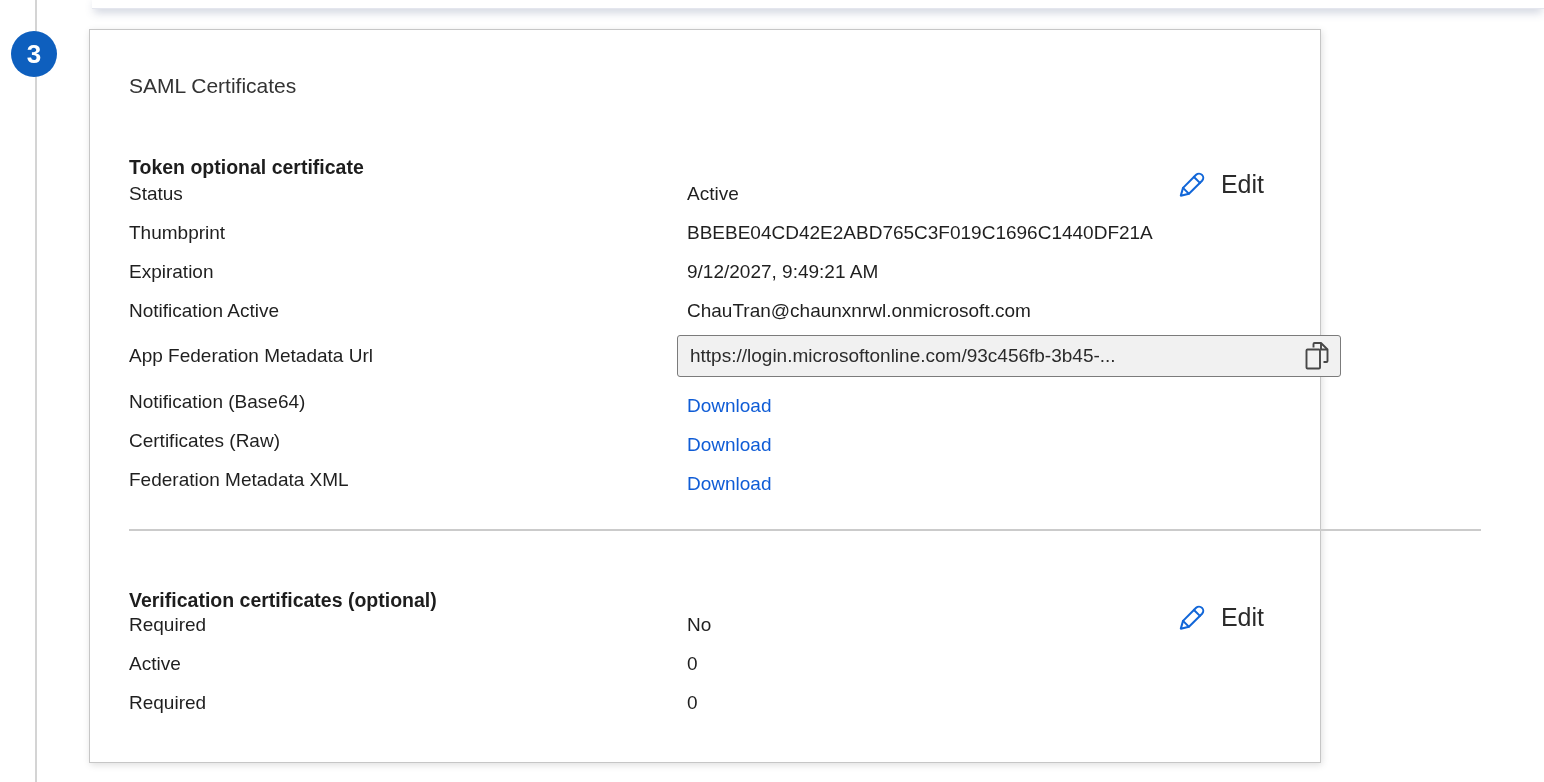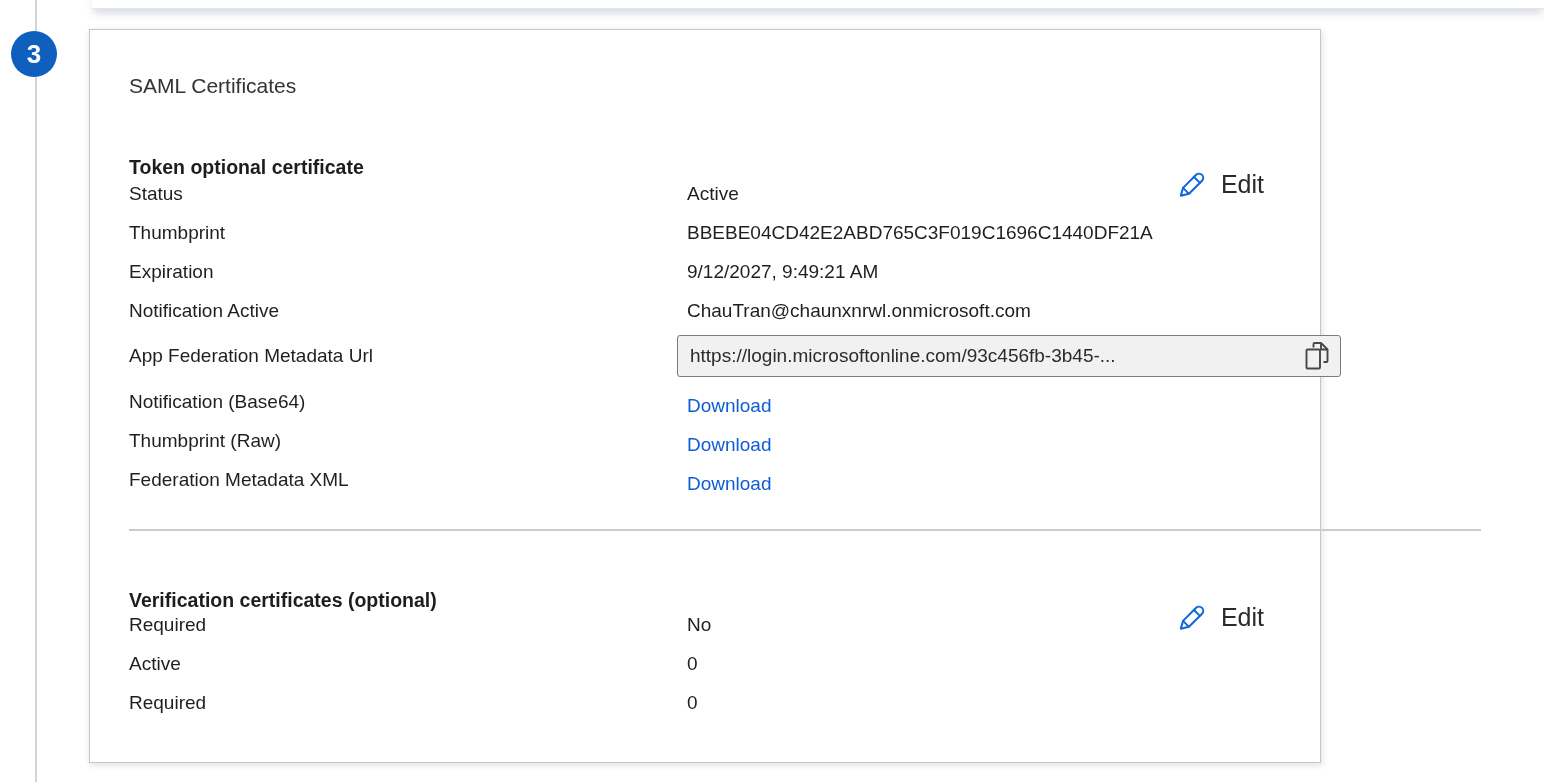--- a/index.html
+++ b/index.html
@@ -128,21 +128,21 @@
               <rect x="2.5" y="8.5" width="13.5" height="19" rx="1"></rect>
             </svg>
           </span>
         </div>
       </div>
       <div class="row">
         <span class="lbl">Notification (Base64)</span>
         <a class="val link" style="color:#0f5cd6;">Download</a>
       </div>
       <div class="row">
-        <span class="lbl">Thumbprint (Raw)</span>
+        <span class="lbl">Certificates (Raw)</span>
         <a class="val link" style="color:#0f5cd6;">Download</a>
       </div>
       <div class="row">
         <span class="lbl">Federation Metadata XML</span>
         <a class="val link" style="color:#0f5cd6;">Download</a>
       </div>
     </div>
 
     <div class="divider"></div>
 

